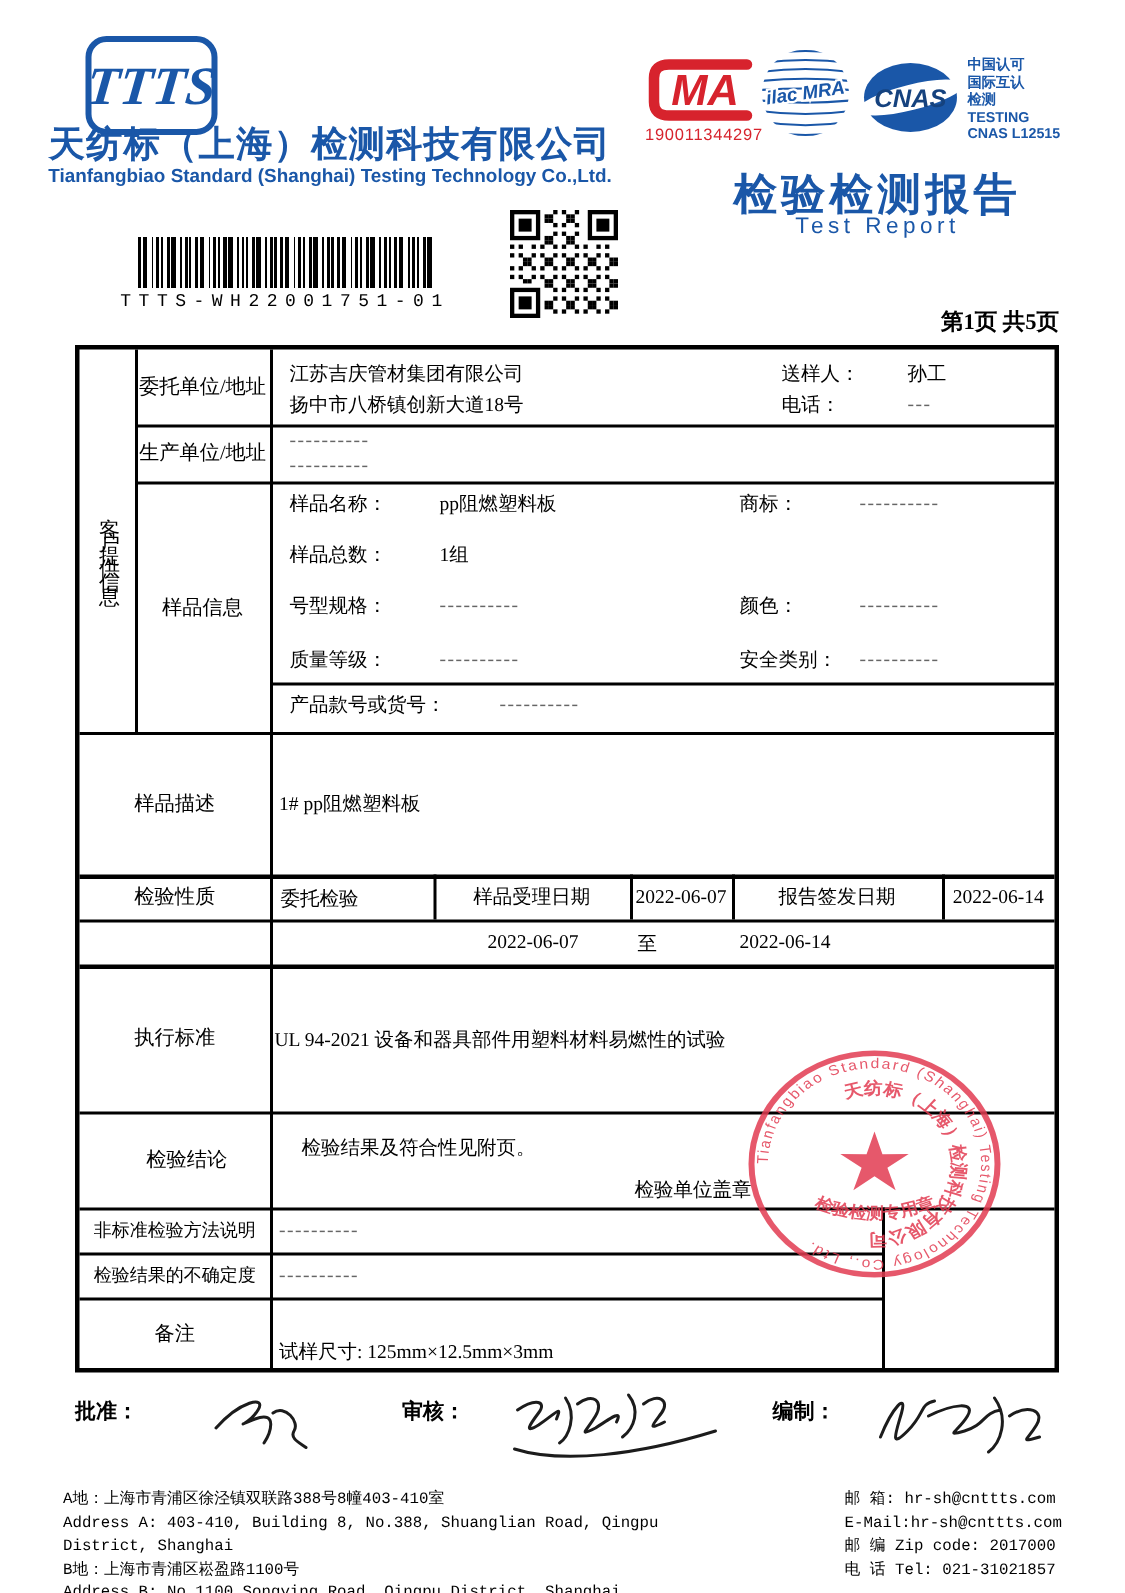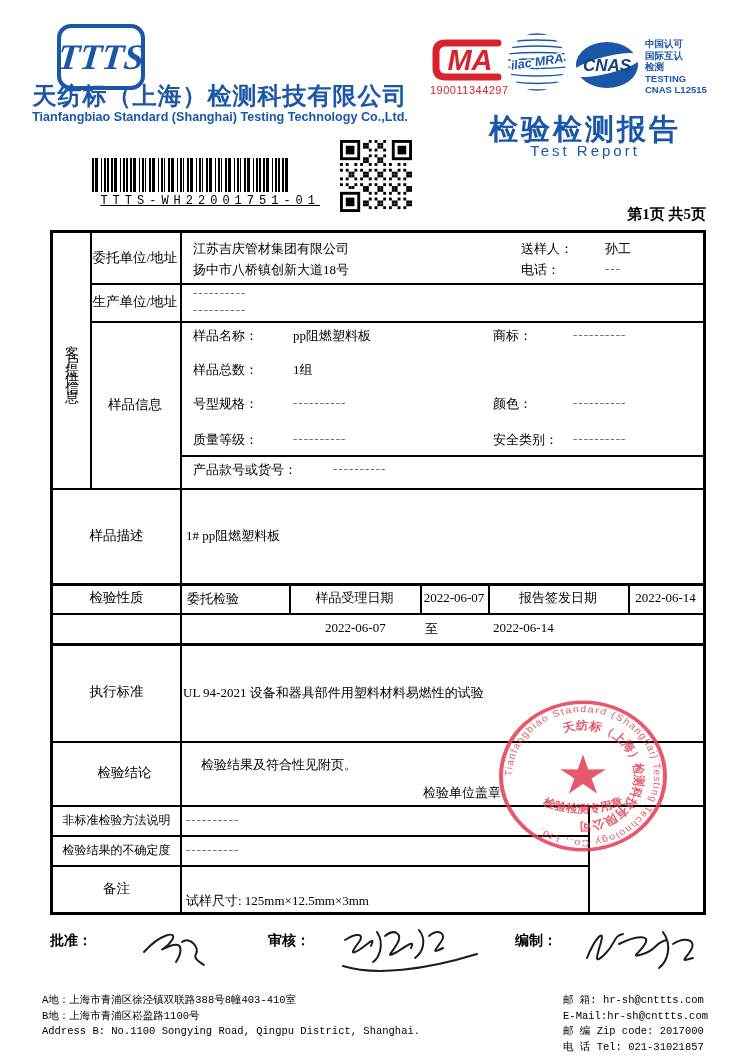--- a/index.html
+++ b/index.html
@@ -26,22 +26,22 @@
   .cnas-lines{left:645px;top:38px;width:100px;font-size:9.5px;line-height:11.5px;color:#1a57a8;
               font-family:"Liberation Sans",sans-serif;font-weight:bold;}
   .title-cn{left:445px;top:110px;width:280px;text-align:center;font-size:29px;font-weight:900;
             color:#1a57a8;letter-spacing:3px;}
   .title-en{left:445px;top:142px;width:280px;text-align:center;font-size:15px;color:#1a57a8;
             letter-spacing:3px;font-family:"Liberation Sans",sans-serif;}
   .barcode{left:92px;top:158px;width:196px;height:34px;
      background:repeating-linear-gradient(90deg,#000 0,#000 2px,#fff 2px,#fff 3px,#000 3px,#000 6px,
      #fff 6px,#fff 9px,#000 9px,#000 10px,#fff 10px,#fff 12px,#000 12px,#000 14px,#fff 14px,#fff 15px,
      #000 15px,#000 16.5px,#fff 16.5px,#fff 19px);}
-  .barcode-text{left:60px;top:194px;width:260px;text-align:right;font-size:12px;letter-spacing:5px;
-                font-family:"Liberation Mono",monospace;text-decoration:underline;}
+  .barcode-text{left:60px;top:194px;width:260px;text-align:center;font-size:12px;letter-spacing:5px;
+                font-family:"Liberation Mono",monospace;}
   .page-info{left:540px;top:205px;width:166px;text-align:right;font-size:15px;font-weight:bold;}
   
   .tbl{position:absolute;left:50px;top:230px;width:650px;height:679px;border:3px solid #000;}
   .vert-label{writing-mode:vertical-rl;text-orientation:upright;letter-spacing:9px;font-size:14px;}
   
   .sig-label{font-size:14px;font-weight:bold;font-family:"Liberation Sans",sans-serif;}
   .footer{position:absolute;left:42px;top:993px;width:666px;font-size:10.5px;line-height:15.5px;
           font-family:"Liberation Mono",monospace;display:flex;}
   .footer .fl{width:430px;}
   .footer .fr{margin-left:110px;white-space:nowrap;}
@@ -369,20 +369,21 @@
     <path d="M10,22 C22,14 30,16 24,24 C18,32 14,38 24,32 C36,24 40,18 36,28 M42,14 C50,26 44,40 38,44 M50,18 C60,10 68,16 62,26 C56,36 50,40 62,34 C74,26 80,22 76,30 M84,12 C92,22 88,34 80,40 M94,18 C104,10 112,16 106,24 C100,32 96,36 108,30 M8,48 C40,58 90,52 142,36" fill="none" stroke="#1c1c1c" stroke-width="2" stroke-linecap="round"></path>
   </svg>
   <div class="abs sig-label" style="left:515px;top:932px;">编制：</div>
   <svg class="abs" style="left:575px;top:918px;" width="140" height="60" viewBox="0 0 140 60">
     <path d="M12,40 C20,20 30,10 26,24 C22,38 18,48 30,36 C42,24 38,18 48,16 M44,26 C60,18 76,16 70,26 C64,36 54,40 68,36 C82,32 80,24 92,22 M88,14 C98,28 92,44 84,50 M98,26 C110,18 122,22 116,32 C110,42 104,44 118,40" fill="none" stroke="#1c1c1c" stroke-width="2" stroke-linecap="round"></path>
   </svg>
 
   <div class="footer">
     <div class="fl">
       <div>A地：上海市青浦区徐泾镇双联路388号8幢403-410室</div>
+      <div>Address A: 403-410, Building 8, No.388, Shuanglian Road, Qingpu District, Shanghai</div>
       <div>B地：上海市青浦区崧盈路1100号</div>
       <div>Address B: No.1100 Songying Road, Qingpu District, Shanghai.</div>
     </div>
     <div class="fr">
       <div>邮 箱: hr-sh@cnttts.com</div>
       <div>E-Mail:hr-sh@cnttts.com</div>
       <div>邮 编 Zip code: 2017000</div>
       <div>电 话 Tel: 021-31021857</div>
     </div>
   </div>

